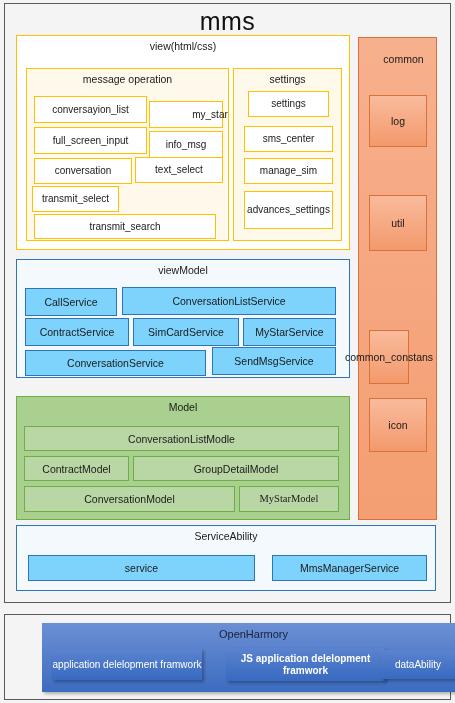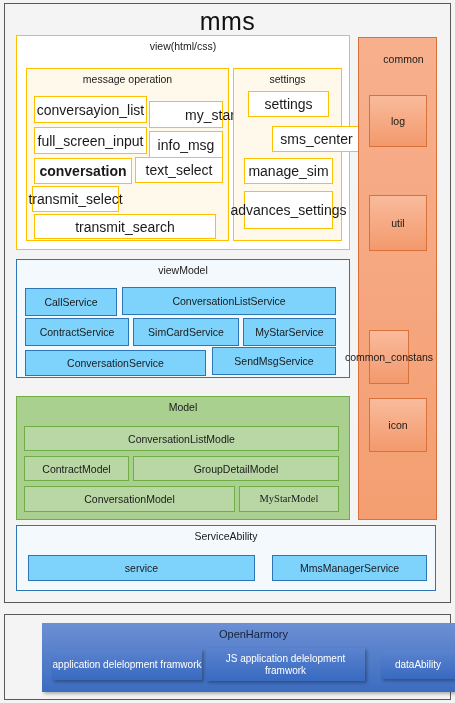--- a/index.html
+++ b/index.html
@@ -59,21 +59,21 @@
   .g-yellow       { border: 1px solid #ffc000; background: #ffffff; }
   .g-yellow-soft  { border: 1px solid #ffc000; background: #fff9ec; }
   .box-yellow {
     box-sizing: border-box;
     border: 1px solid #ffc000;
     background: #ffffff;
     display: flex;
     align-items: center;
     justify-content: center;
     text-align: right;
-    font-size: 14px;
+    font-size: 10px;
     line-height: 12px;
     color: #1a1a1a;
   }
 
   
   .g-blue { border: 1px solid #2e75b6; background: #f3f9fd; }
   .box-blue {
     box-sizing: border-box;
     border: 1px solid #2e75b6;
     background: #7dd3fc;
@@ -156,33 +156,33 @@
 
       <div class="group g-yellow-soft" style="left:9px; top:32px; width:203px; height:173px;">
         <div class="g-title">message operation</div>
 
         <div class="box-yellow abs" style="left:7px; top:27px; width:113px; height:27px;">conversayion_list</div>
         <div class="box-yellow abs" style="left:122px; top:32px; width:74px; height:27px;padding-left:48px;">my_star</div>
 
         <div class="box-yellow abs" style="left:7px; top:58px; width:113px; height:27px;">full_screen_input</div>
         <div class="box-yellow abs" style="left:122px; top:62px; width:74px; height:27px;">info_msg</div>
 
-        <div class="box-yellow abs" style="left:7px; top:89px; width:98px; height:26px;font-weight:bold;">conversation</div>
+        <div class="box-yellow abs" style="left:7px; top:89px; width:98px; height:26px;">conversation</div>
         <div class="box-yellow abs" style="left:108px; top:88px; width:88px; height:26px;">text_select</div>
 
         <div class="box-yellow abs" style="left:5px; top:117px; width:87px; height:26px;">transmit_select</div>
 
         <div class="box-yellow abs" style="left:7px; top:145px; width:182px; height:25px;">transmit_search</div>
       </div>
 
       <div class="group g-yellow-soft" style="left:216px; top:32px; width:109px; height:173px;">
         <div class="g-title">settings</div>
 
         <div class="box-yellow abs" style="left:14px; top:22px; width:81px; height:26px;">settings</div>
-        <div class="box-yellow abs" style="left:10px; top:57px; width:89px; height:26px;margin-left:28px;">sms_center</div>
+        <div class="box-yellow abs" style="left:10px; top:57px; width:89px; height:26px;">sms_center</div>
         <div class="box-yellow abs" style="left:10px; top:89px; width:89px; height:26px;">manage_sim</div>
         <div class="box-yellow abs" style="left:10px; top:122px; width:89px; height:38px;">advances_settings</div>
       </div>
     </div>
 
     <div class="group g-blue" style="left:11px; top:255px; width:334px; height:119px;">
       <div class="g-title">viewModel</div>
 
       <div class="box-blue abs" style="left:8px; top:28px; width:92px; height:28px;">CallService</div>
       <div class="box-blue abs" style="left:105px; top:27px; width:214px; height:28px;">ConversationListService</div>
@@ -224,19 +224,19 @@
     </div>
 
   </div>
 
   <div class="panel" style="left:4px; top:614px; width:447px; height:86px;">
 
     <div class="group g-ohos" style="left:9px; top:8px; width:423px; height:69px;margin-left:28px;">
       <div class="g-title" style="padding-top:5px; font-size:11px;">OpenHarmory</div>
 
       <div class="box-ohos abs" style="left:10px; top:26px; width:150px; height:31px;">application delelopment framwork</div>
-      <div class="box-ohos abs" style="left:164px; top:25px; width:159px; height:33px;">JS application delelopment framwork</div>
+      <div class="box-ohos abs" style="left:184px; top:25px; width:159px; height:33px;font-weight:bold;">JS application delelopment framwork</div>
       <div class="box-ohos abs" style="left:339px; top:27px; width:74px; height:29px;">dataAbility</div>
     </div>
 
   </div>
 
 </div>
 
 </body></html>

